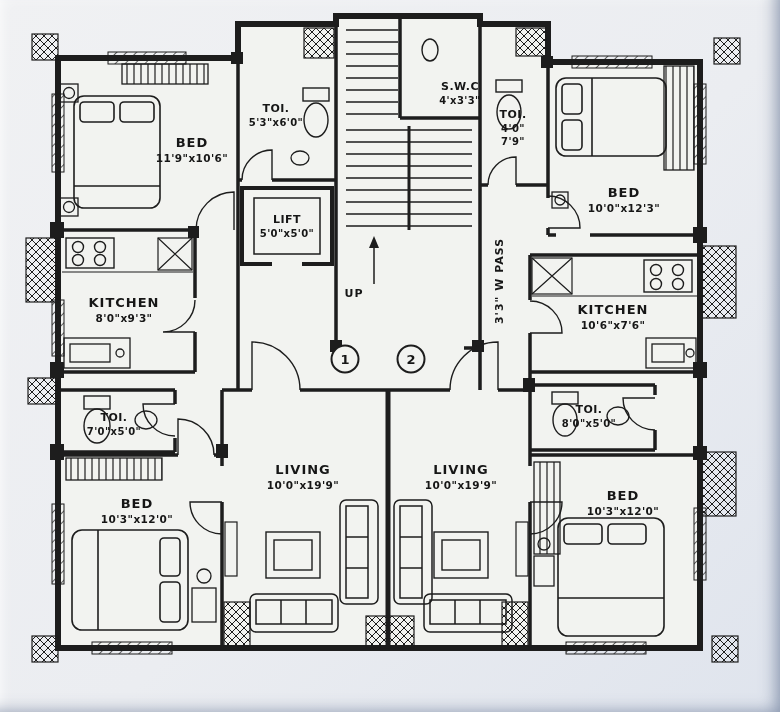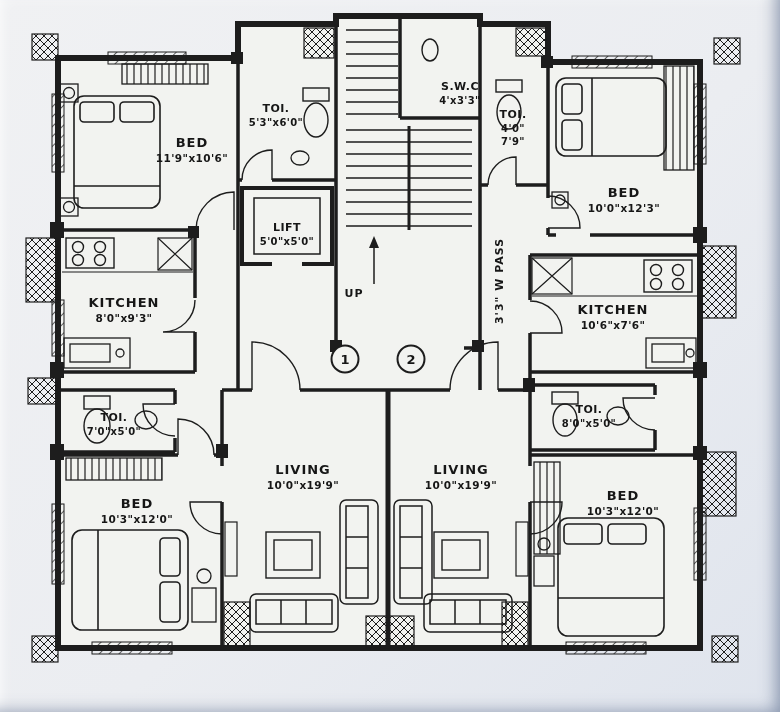--- a/index.html
+++ b/index.html
@@ -288,21 +288,21 @@
   </div>
   <div class="lbl sm" style="left:513px;top:128px">
     <span class="rn">TOI.</span>
     <span class="rs">4'0"</span>
     <span class="rs">7'9"</span>
   </div>
   <div class="lbl" style="left:624px;top:200px">
     <span class="rn">BED</span>
     <span class="rs">10'0"x12'3"</span>
   </div>
-  <div class="lbl sm" style="left:287px;top:235px">
+  <div class="lbl sm" style="left:287px;top:227px">
     <span class="rn">LIFT</span>
     <span class="rs">5'0"x5'0"</span>
   </div>
   <div class="lbl" style="left:124px;top:310px">
     <span class="rn">KITCHEN</span>
     <span class="rs">8'0"x9'3"</span>
   </div>
   <div class="lbl" style="left:613px;top:317px">
     <span class="rn">KITCHEN</span>
     <span class="rs">10'6"x7'6"</span>

